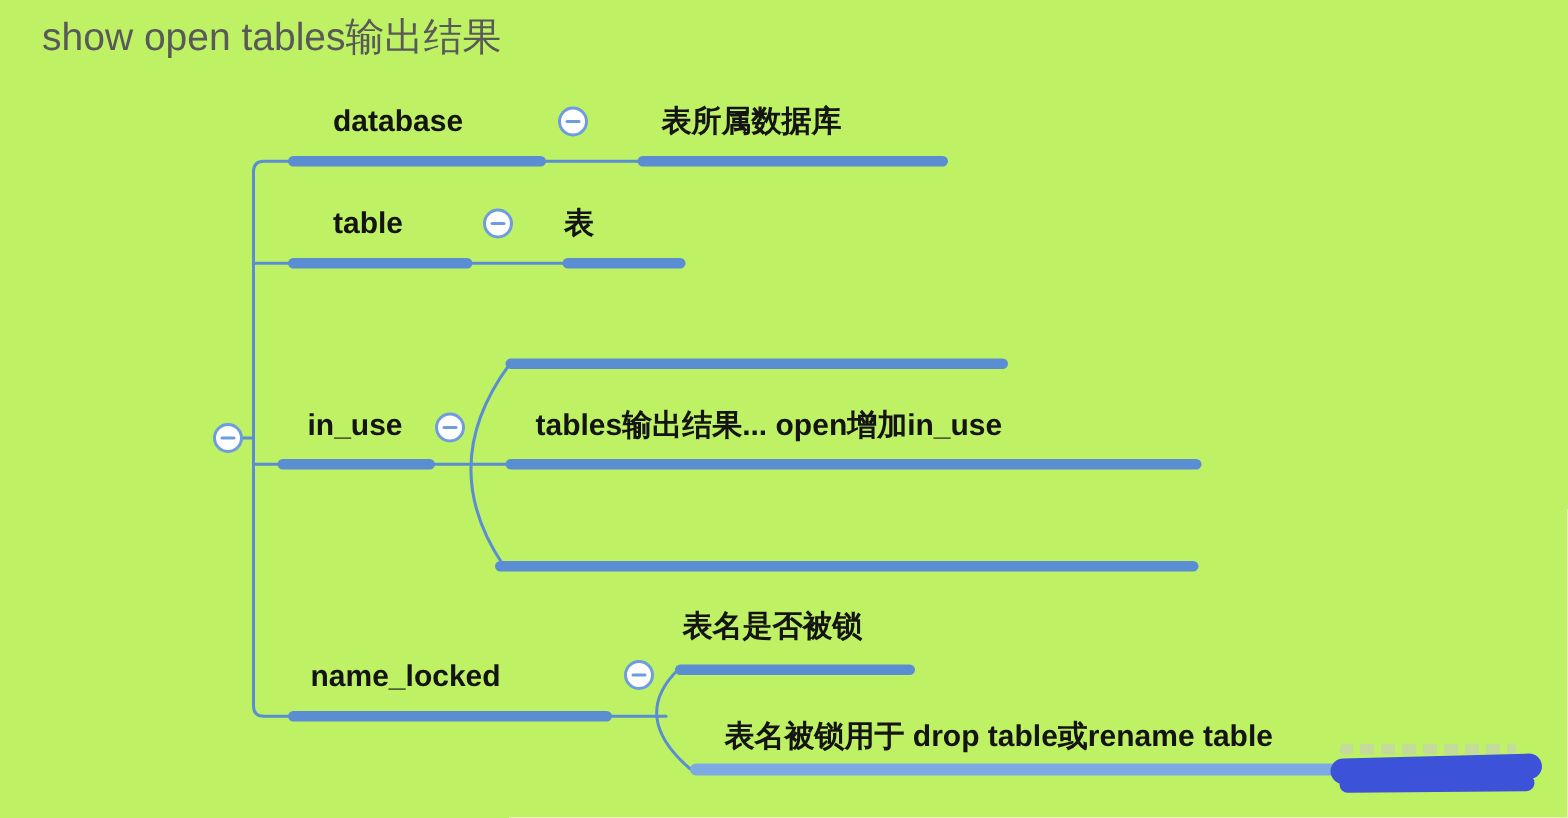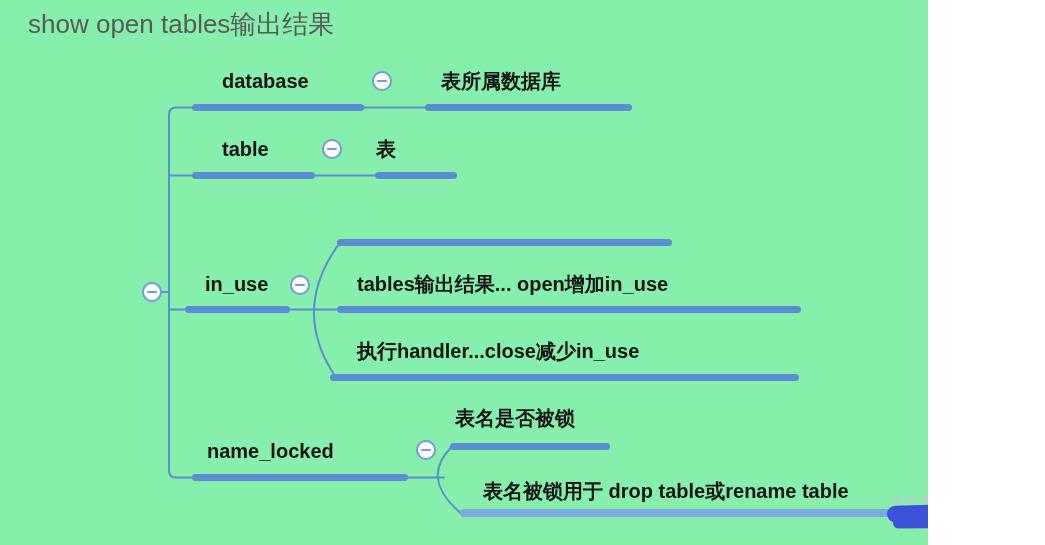--- a/index.html
+++ b/index.html
@@ -1,21 +1,21 @@
 <!DOCTYPE html>
 <html style="--branch: #5b8dd3; --branch_light: #7fa9e2; --collapse: #6f9be0; --scribble: #3c52d9; --title_text: #595959; --node_text: #141414;"><head>
 <meta charset="utf-8">
 <style>
   :root{
     --branch:#5b8dd3; --branch_light:#7fa9e2; --collapse:#6f9be0;
     --scribble:#3c52d9; --title_text:#595959; --node_text:#141414;
   }
   html,body{margin:0;padding:0;background:#fff;}
   .stage{
-    position:relative;width:928px;height:545px;overflow:hidden;background:#86efac;
+    position:relative;width:1045px;height:545px;overflow:hidden;background:#bef264;
     font-family:"Liberation Sans",sans-serif;
   }
   .page-title{
     position:absolute;left:28px;top:8px;font-size:26px;line-height:32px;
     color:var(--title_text);white-space:nowrap;
   }
   .topic{
     position:absolute;font-size:20px;line-height:30px;font-weight:600;
     color:var(--node_text);white-space:nowrap;cursor:default;
   }
@@ -94,21 +94,20 @@
   <div class="bar b-nl-p"></div>
   <div class="bar b-nl-c0"></div>
   <div class="bar light b-nl-c1"></div>
 
   <div class="topic t-db">database</div>
   <div class="topic cn t-db-c0">表所属数据库</div>
   <div class="topic t-tb">table</div>
   <div class="topic cn t-tb-c0">表</div>
   <div class="topic t-iu">in_use</div>
   <div class="topic cn t-iu-c1">tables输出结果... open增加in_use</div>
-  <div class="topic cn t-iu-c2">执行handler...close减少in_use</div>
   <div class="topic t-nl">name_locked</div>
   <div class="topic cn t-nl-c0">表名是否被锁</div>
   <div class="topic cn t-nl-c1">表名被锁用于 drop table或rename table</div>
 
   <div class="collapse c-root">
     <span class="dash"></span>
   </div>
   <div class="collapse c-db">
     <span class="dash"></span>
   </div>

